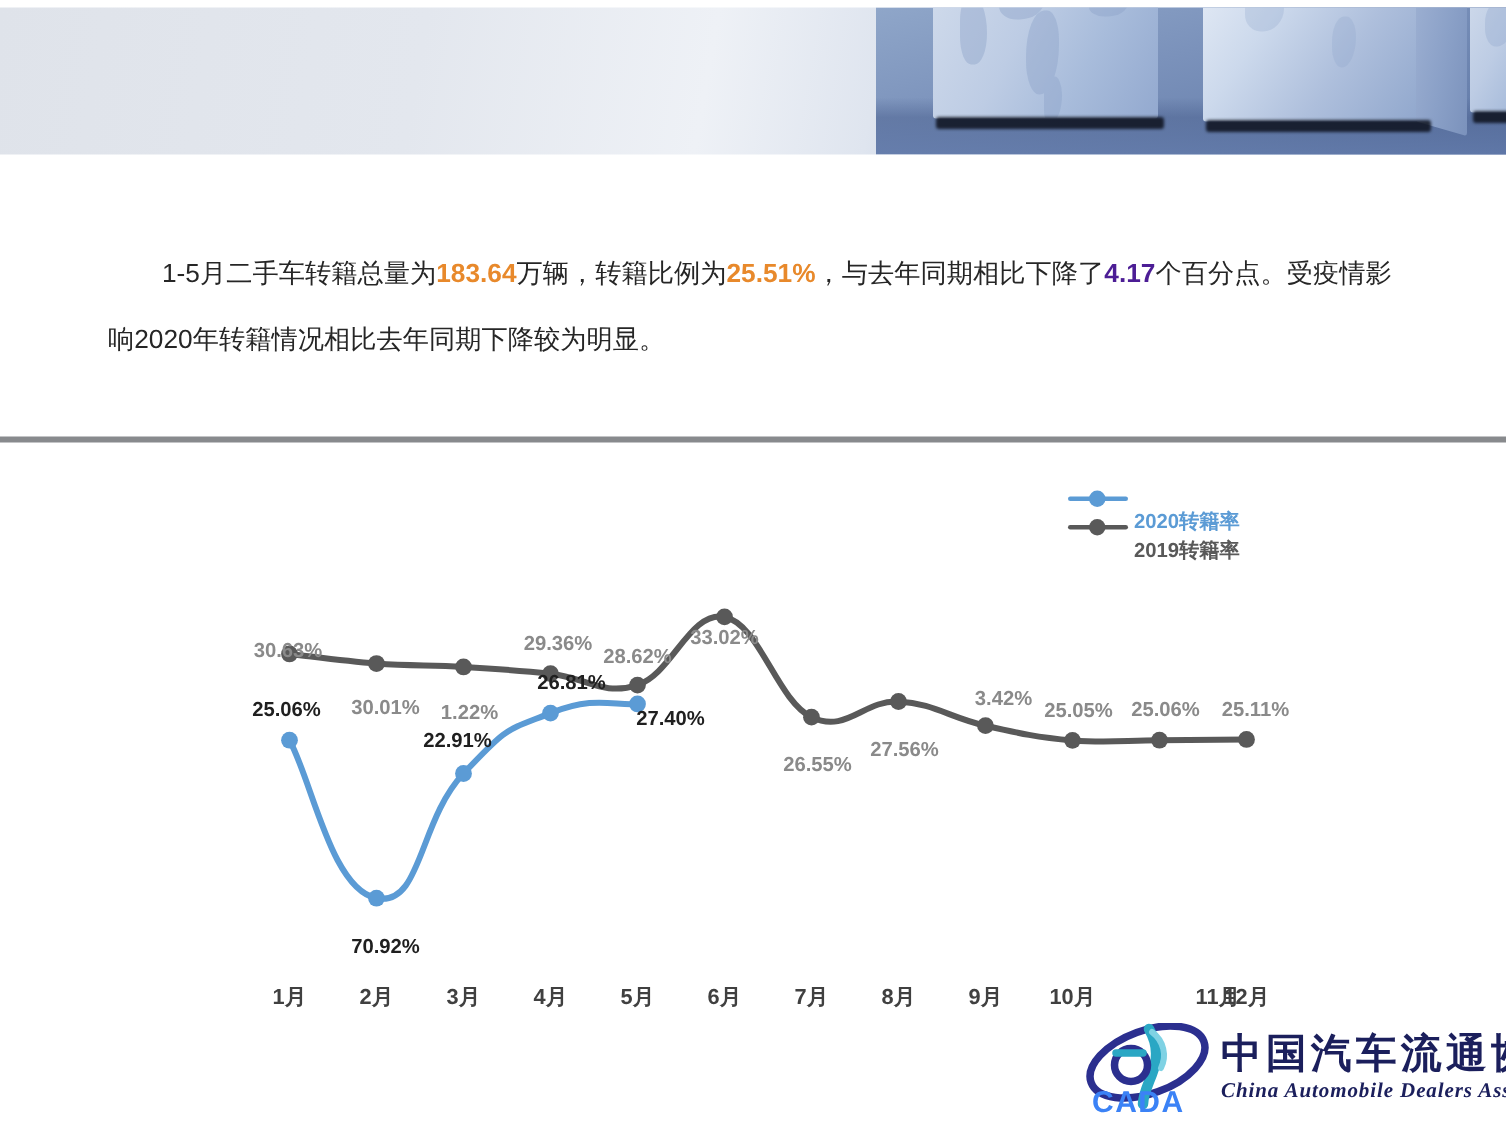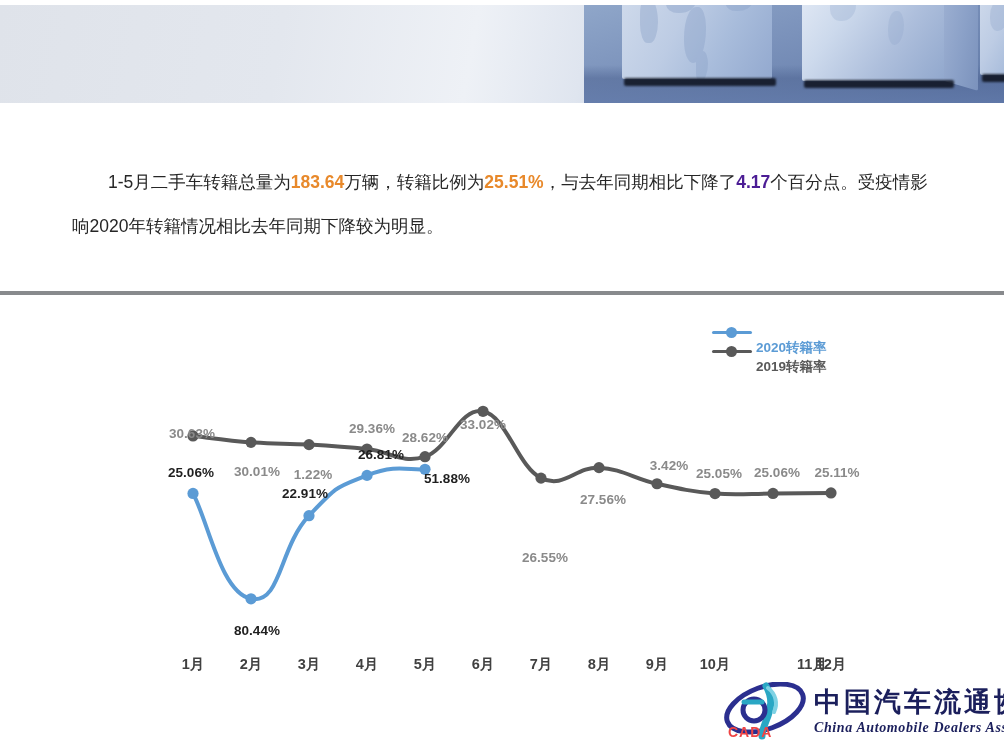--- a/index.html
+++ b/index.html
@@ -234,23 +234,23 @@
     font-style: italic;
     font-weight: bold;
     color: #1b1f5c;
     letter-spacing: .6px;
     font-family: "Liberation Serif", "DejaVu Serif", serif;
     white-space: nowrap;
   }
   .logo-cada {
     position: absolute;
     left: 6px; top: 44px;
-    font-size: 14px;
-    font-weight: bold;
-    color: #ef4444;
+    font-size: 20px;
+    font-weight: bold;
+    color: #3b82f6;
     letter-spacing: 1px;
     font-family: "Liberation Sans", sans-serif;
   }
 </style>
 </head>
 <body>
 
 <div class="slide">
 
   <div class="header">
@@ -336,46 +336,46 @@
         <span class="legend-mark">
           <span class="lm-line"></span>
             <span class="lm-dot"></span>
         </span>
         <span class="legend-label">2019转籍率</span>
       </div>
     </div>
 
     <div id="labels-layer">
         <div class="dlabel blue" style="left: 191px; top: 165.473px; transform: translateX(-50%);">25.06%</div>
-        <div class="dlabel blue" style="left: 257px; top: 322.794px; transform: translateX(-50%);">80.44%</div>
+        <div class="dlabel blue" style="left: 257px; top: 322.794px; transform: translateX(-50%);">70.92%</div>
         <div class="dlabel blue" style="left: 305px; top: 185.673px; transform: translateX(-50%);">22.91%</div>
         <div class="dlabel blue" style="left: 381px; top: 147.404px; transform: translateX(-50%);">26.81%</div>
-        <div class="dlabel blue" style="left: 447px; top: 171.312px; transform: translateX(-50%);">51.88%</div>
+        <div class="dlabel blue" style="left: 447px; top: 171.312px; transform: translateX(-50%);">27.40%</div>
         <div class="dlabel gray" style="left: 192px; top: 105.96px; transform: translateX(-50%); margin-top: 20px;">30.63%</div>
         <div class="dlabel gray" style="left: 257px; top: 164.362px; transform: translateX(-50%);">30.01%</div>
         <div class="dlabel gray" style="left: 313px; top: 166.633px; transform: translateX(-50%);">1.22%</div>
         <div class="dlabel gray" style="left: 372px; top: 121.073px; transform: translateX(-50%);">29.36%</div>
         <div class="dlabel gray" style="left: 425px; top: 129.714px; transform: translateX(-50%);">28.62%</div>
         <div class="dlabel gray" style="left: 483px; top: 81.2819px; transform: translateX(-50%); margin-top: 36px;">33.02%</div>
-        <div class="dlabel gray" style="left: 545px; top: 202.088px; transform: translateX(-50%); margin-top: 48px;">26.55%</div>
+        <div class="dlabel gray" style="left: 545px; top: 202.088px; transform: translateX(-50%);">26.55%</div>
         <div class="dlabel gray" style="left: 603px; top: 191.66px; transform: translateX(-50%);">27.56%</div>
         <div class="dlabel gray" style="left: 669px; top: 157.767px; transform: translateX(-50%);">3.42%</div>
         <div class="dlabel gray" style="left: 719px; top: 165.577px; transform: translateX(-50%);">25.05%</div>
         <div class="dlabel gray" style="left: 777px; top: 165.473px; transform: translateX(-50%);">25.06%</div>
         <div class="dlabel gray" style="left: 837px; top: 164.957px; transform: translateX(-50%);">25.11%</div>
       </div>
     <div id="xaxis-layer">
         <div class="xlabel" style="left: 193px; top: 355px;">1月</div>
         <div class="xlabel" style="left: 251px; top: 355px;">2月</div>
         <div class="xlabel" style="left: 309px; top: 355px;">3月</div>
         <div class="xlabel" style="left: 367px; top: 355px;">4月</div>
         <div class="xlabel" style="left: 425px; top: 355px;">5月</div>
         <div class="xlabel" style="left: 483px; top: 355px;">6月</div>
         <div class="xlabel" style="left: 541px; top: 355px;">7月</div>
-        <div class="xlabel" style="left: 599px; top: 355px; font-family: Liberation Mono, monospace;">8月</div>
+        <div class="xlabel" style="left: 599px; top: 355px;">8月</div>
         <div class="xlabel" style="left: 657px; top: 355px;">9月</div>
         <div class="xlabel" style="left: 715px; top: 355px; text-align: right;">10月</div>
         <div class="xlabel" style="left: 812px; top: 355px;">11月</div>
         <div class="xlabel" style="left: 831px; top: 355px;">12月</div>
       </div>
   </div>
 
   <div class="logo">
     <svg class="logo-mark" viewBox="0 0 86 62">
       <ellipse cx="43" cy="26" rx="40" ry="21" fill="none" stroke="#2b2f8f" stroke-width="5" transform="rotate(-20 43 26)"></ellipse>

